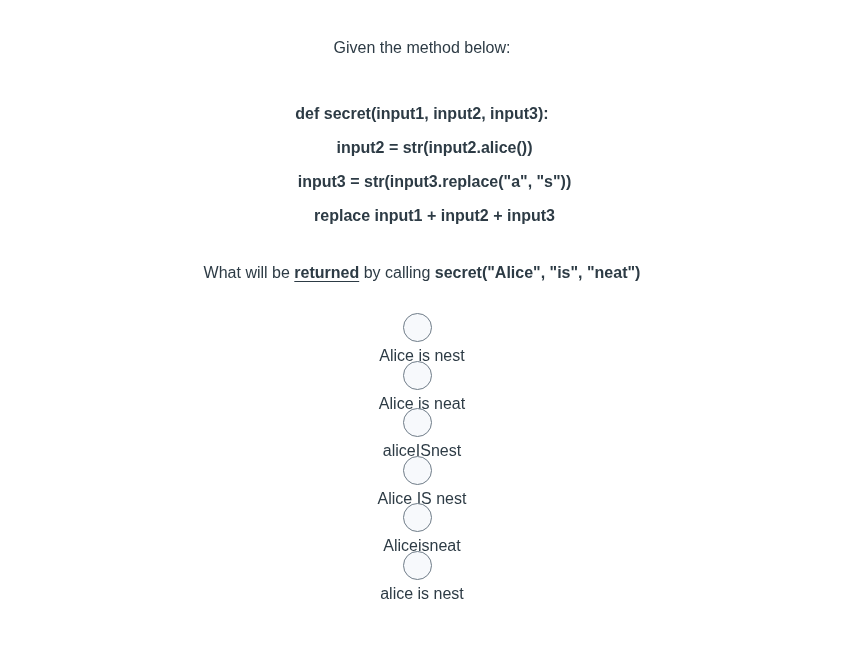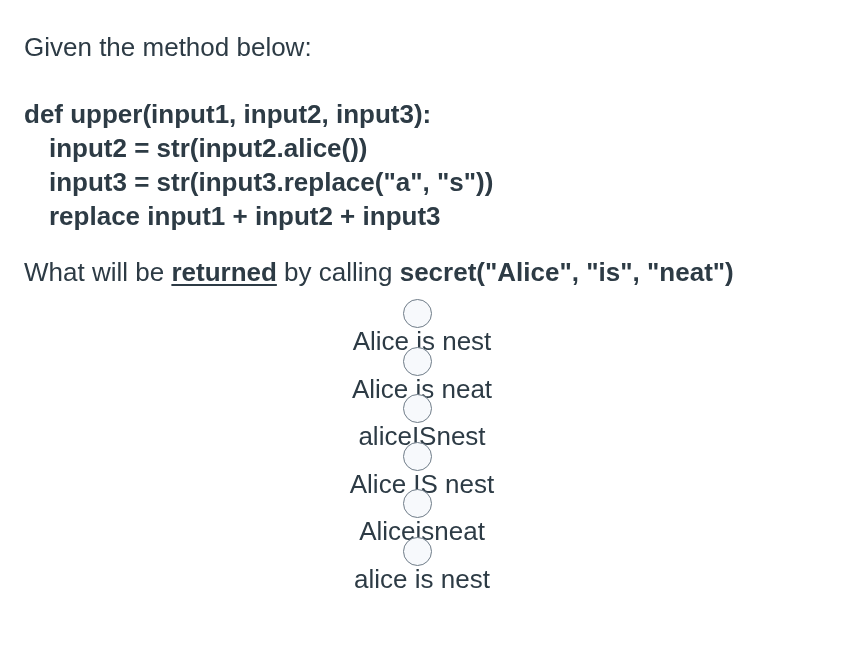--- a/index.html
+++ b/index.html
@@ -10,36 +10,37 @@
   }
   body {
     width: 844px;
     height: 646px;
     overflow: hidden;
     font-family: "Liberation Sans", "DejaVu Sans", sans-serif;
     color: #2d3b45;
   }
   .page {
     padding: 34px 24px 0 24px;
-    font-size: 26px;
+    font-size: 16px;
+    text-align: center;
   }
   .intro {
     margin: 0 0 36px 0;
     line-height: 27px;
     font-weight: 400;
   }
   .code-block {
     margin: 0 0 26px 0;
     font-weight: 700;
     line-height: 34px;
   }
   .code-line { white-space: pre; }
   .code-line.indent { padding-left: 25px; }
   .prompt {
-    margin: 0 0 13px 0;
+    margin: 0 0 27px 0;
     line-height: 27px;
     font-weight: 400;
   }
   .prompt .emph {
     font-weight: 700;
     text-decoration: underline;
     text-underline-offset: 3px;
   }
   .prompt .call { font-weight: 700; }
   .options {
@@ -69,21 +70,21 @@
   }
 </style>
 </head>
 <body>
 
 <div class="page">
 
   <p class="intro">Given the method below:</p>
 
   <div class="code-block">
-    <div class="code-line">def upper(input1, input2, input3):</div>
+    <div class="code-line">def secret(input1, input2, input3):</div>
     <div class="code-line indent">input2 = str(input2.alice())</div>
     <div class="code-line indent">input3 = str(input3.replace("a", "s"))</div>
     <div class="code-line indent">replace input1 + input2 + input3</div>
   </div>
 
   <p class="prompt"><span>What will be </span><span class="emph">returned</span><span> by calling </span><span class="call">secret("Alice", "is", "neat")</span></p>
 
   <ul class="options">
     <li class="option-row">
       <span class="radio"></span>

